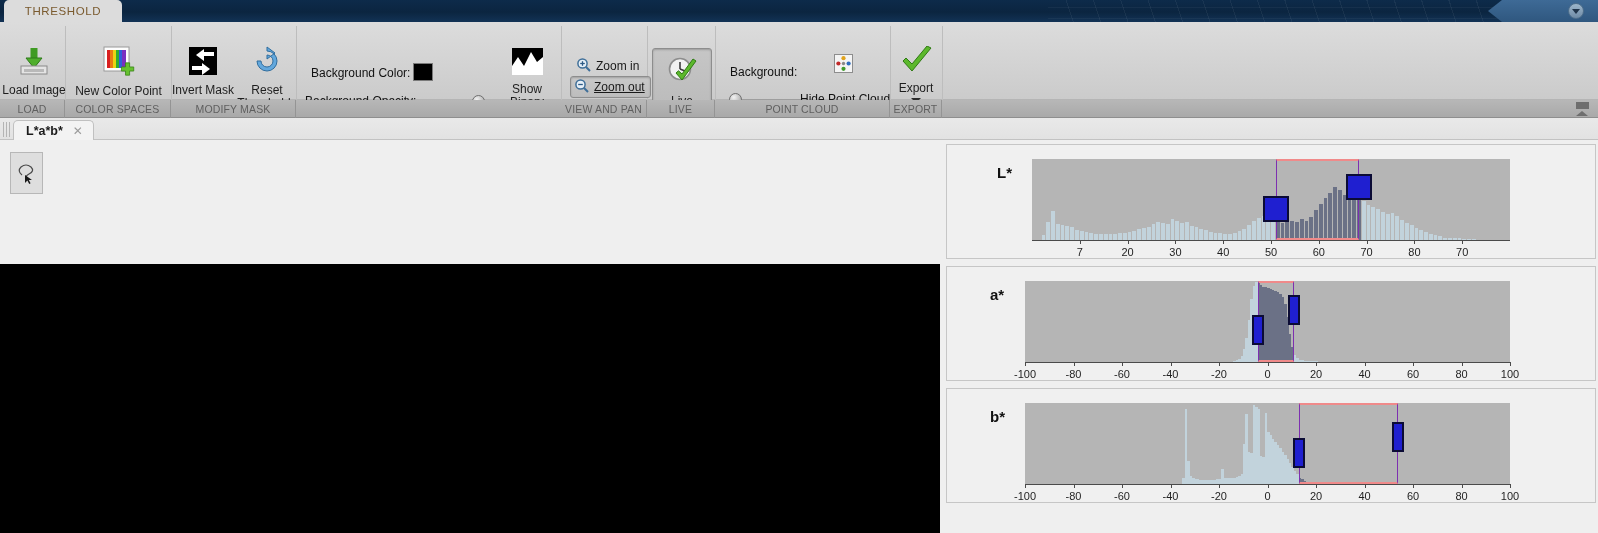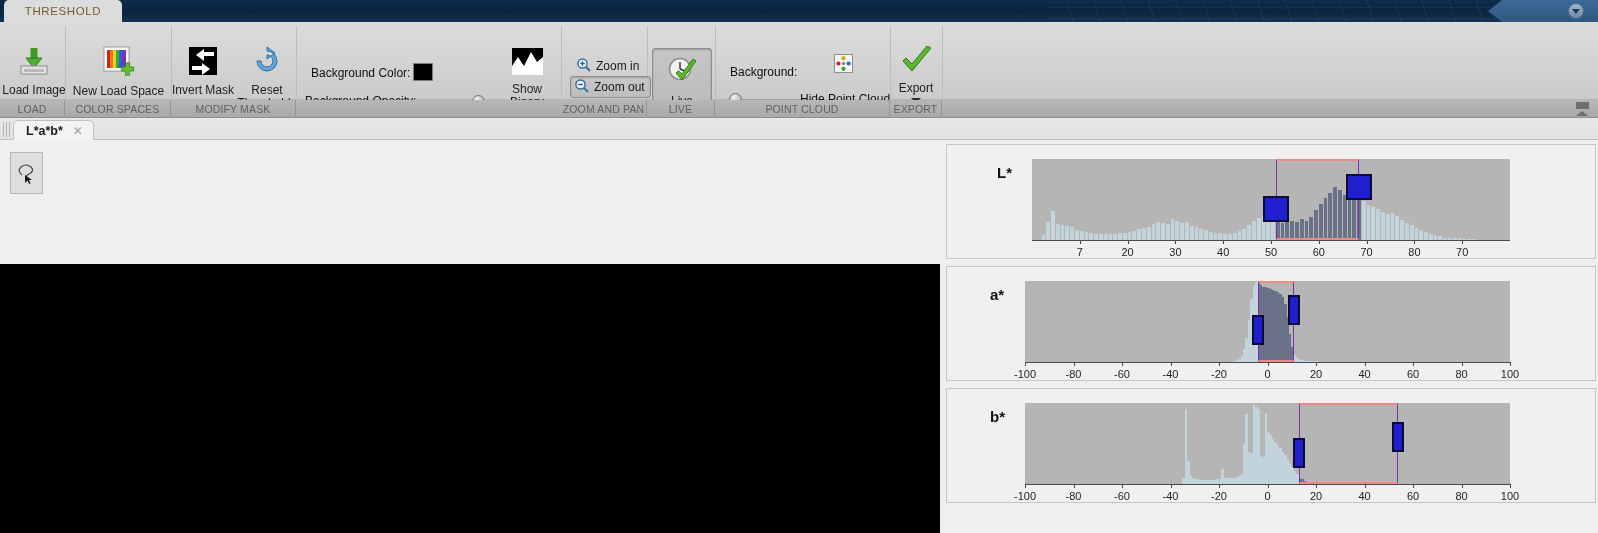--- a/index.html
+++ b/index.html
@@ -99,20 +99,21 @@
   
   .smallbtn{
     position:absolute; display:flex; align-items:center; gap:5px;
     font-size:12px; padding:1px 5px 1px 3px; border-radius:3px;
     border:1px solid transparent;
   }
   .smallbtn.sel{
     background:linear-gradient(180deg,#c9c9c9 0%,#bdbdbd 100%);
     border:1px solid #8d8d8d;
     box-shadow:inset 0 1px 2px rgba(0,0,0,0.2);
+    text-decoration:underline;
   }
 
   .fieldlabel{ position:absolute; font-size:12px; color:#111; }
   .swatch{
     position:absolute; width:20px; height:18px; background:#000;
     border:1px solid #7a7a7a;
   }
   .slider-track{
     position:absolute; height:2px;
     background:linear-gradient(180deg,#8e8e8e,#c9c9c9);
@@ -231,21 +232,21 @@
         <rect x="2" y="1" width="25" height="24" fill="#fdfdfd" stroke="#9a9a9a"></rect>
         <rect x="5" y="4" width="3" height="18" fill="#d81f1f"></rect>
         <rect x="8" y="4" width="3" height="18" fill="#e87a14"></rect>
         <rect x="11" y="4" width="3" height="18" fill="#e8d414"></rect>
         <rect x="14" y="4" width="3" height="18" fill="#2fae2f"></rect>
         <rect x="17" y="4" width="3" height="18" fill="#2f5fd8"></rect>
         <rect x="20" y="4" width="4" height="18" fill="#7a2fc0"></rect>
         <path d="M23 20 h5 v-5 h5 v5 h5 v5 h-5 v5 h-5 v-5 h-5 z" transform="translate(-6,-2) scale(0.82) translate(8,8)" fill="#66c12f" stroke="#3b8418" stroke-width="1"></path>
       </svg>
     </span>
-    <span class="lbl">New Load Space</span>
+    <span class="lbl">New Color Point</span>
   </div>
 
   <div class="bigbtn" style="left:172px; width:62px;">
     <span class="ico">
       <svg width="30" height="30" viewBox="0 0 30 30">
         <rect x="1" y="1" width="28" height="28" fill="#000"></rect>
         <path d="M16 3 L8 9 L16 15 Z" fill="#fff"></path>
         <rect x="14" y="6" width="12" height="4" fill="#fff"></rect>
         <path d="M14 17 L22 23 L14 29 Z" fill="#fff"></path>
         <rect x="4" y="20" width="12" height="4" fill="#fff"></rect>
@@ -351,21 +352,21 @@
     </span>
     <span class="lbl">Export</span>
     <span class="caret"></span>
   </div>
 </div>
 
 <div class="ribbon-strip">
   <div class="sec-label" style="left:0px;   width:65px;">LOAD IMAGE</div>
   <div class="sec-label" style="left:65px;  width:106px;">COLOR SPACES</div>
   <div class="sec-label" style="left:171px; width:125px;">MODIFY MASK</div>
-  <div class="sec-label" style="left:561px; width:86px;">ZOOM AND PAN</div>
+  <div class="sec-label" style="left:561px; width:86px;">VIEW AND PAN</div>
   <div class="sec-label" style="left:647px; width:68px;">LIVE UPDATE</div>
   <div class="sec-label" style="left:715px; width:175px;">POINT CLOUD</div>
   <div class="sec-label" style="left:890px; width:52px;">EXPORT</div>
   <div class="collapse-btn">
     <div class="bar"></div>
       <div class="tri"></div>
   </div>
 </div>
 
 <div class="tabbar">

